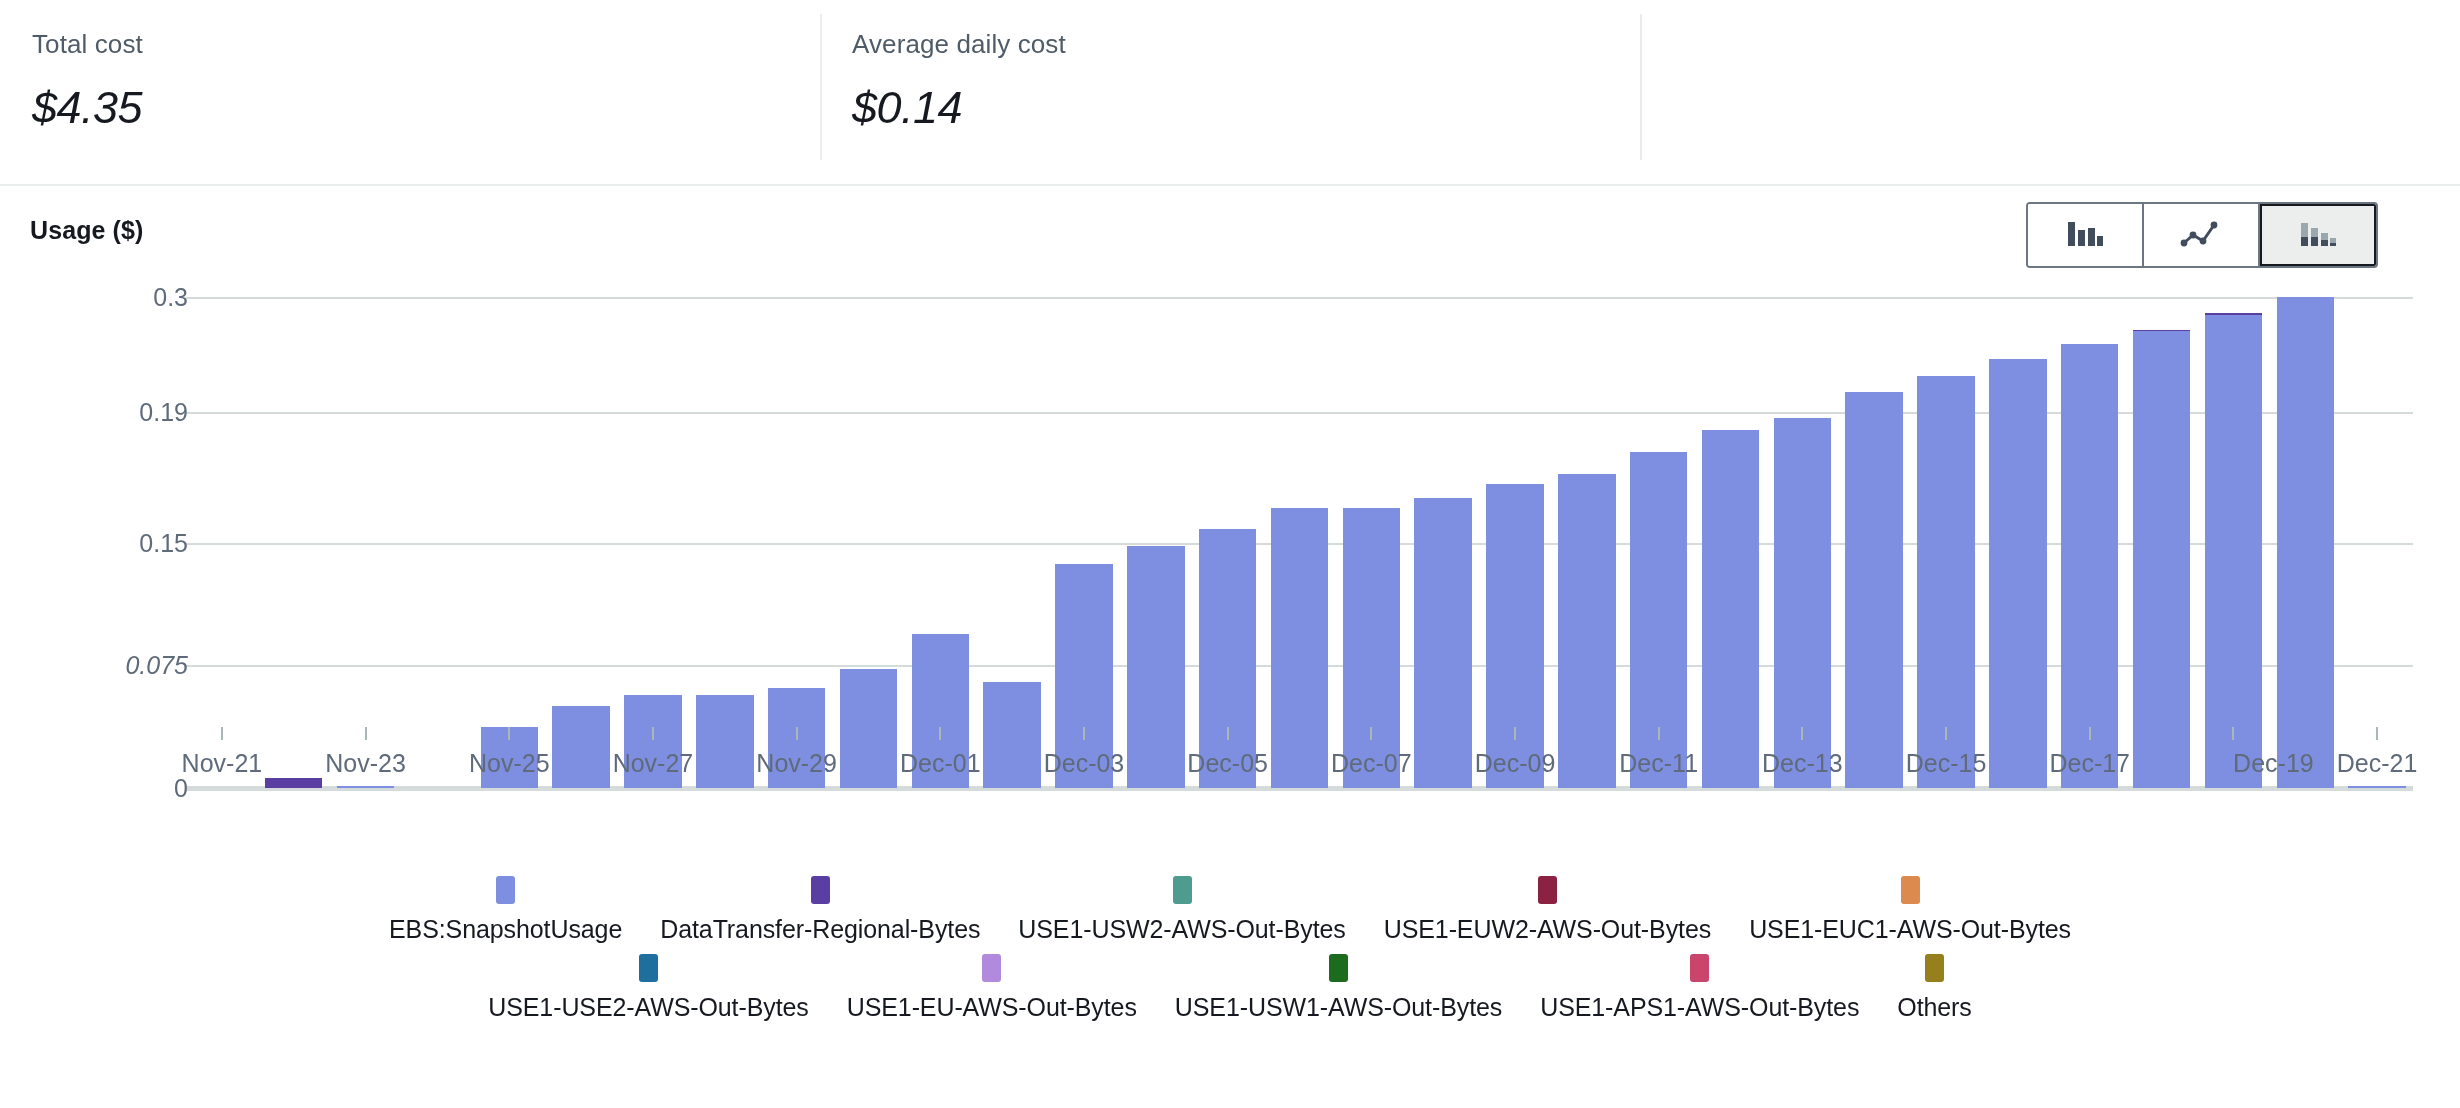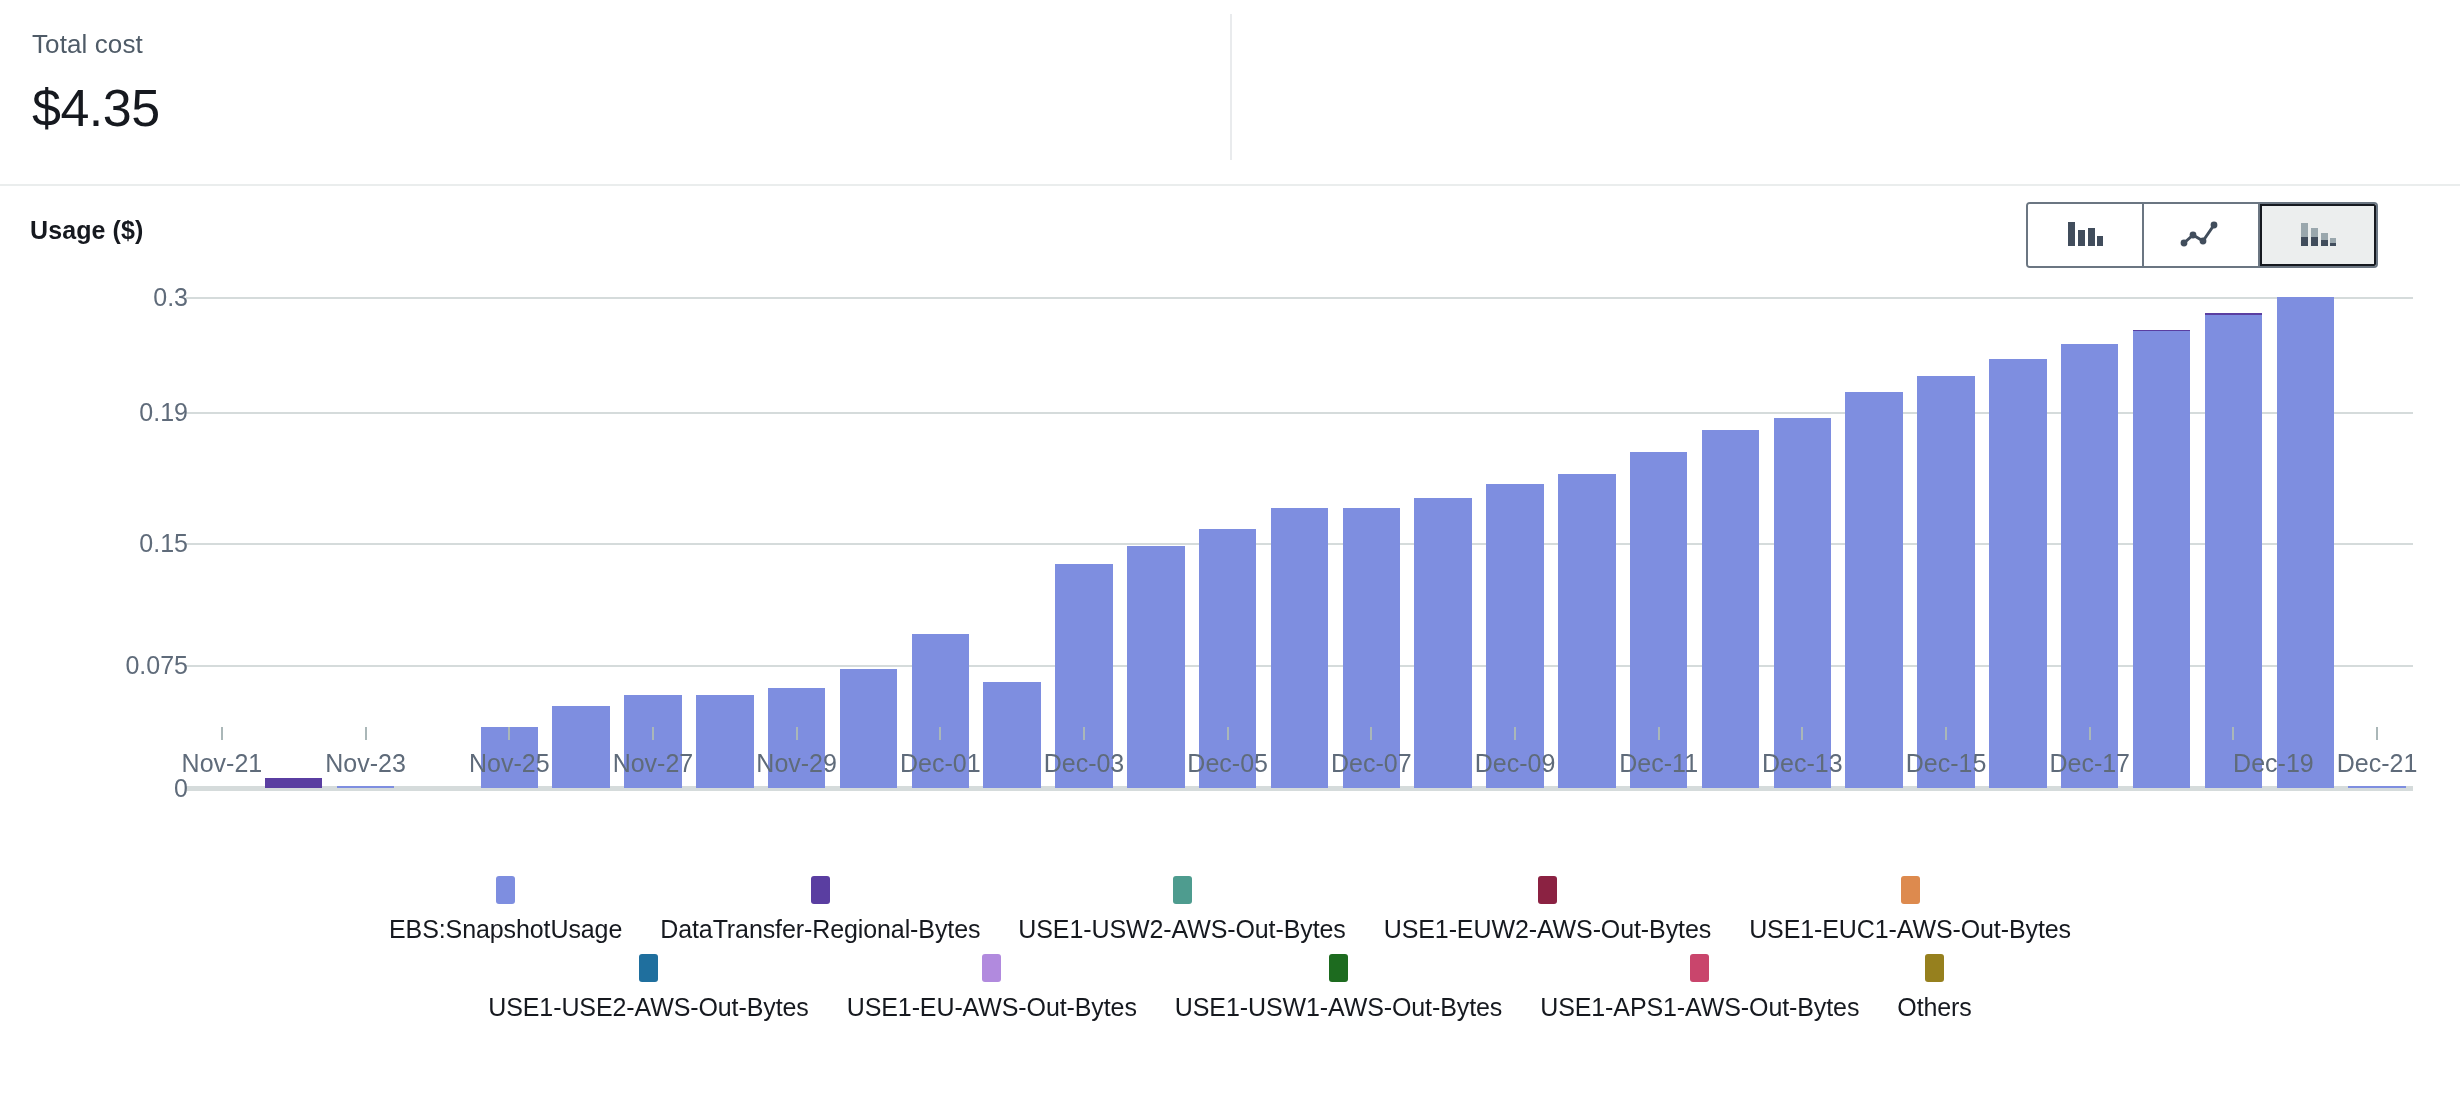--- a/index.html
+++ b/index.html
@@ -40,25 +40,26 @@
   }
   .summary-label {
     font-size: 26px;
     line-height: 32px;
     color: #4f5b67;
     font-weight: 400;
     letter-spacing: .1px;
   }
   .summary-value {
     margin-top: 14px;
-    font-size: 52px;
+    font-size: 45px;
     line-height: 68px;
     font-weight: 400;
     color: #16191f;
     letter-spacing: -.5px;
+    font-style: italic;
   }
 
   
   .chart-panel {
     position: relative;
     height: 922px;
     background: #ffffff;
     box-sizing: border-box;
   }
   .chart-axis-title {
@@ -216,20 +217,24 @@
 </head>
 <body>
 
 <div class="summary-strip">
 
   <div class="summary-card">
     <div class="summary-label">Total cost</div>
     <div class="summary-value">$4.35</div>
   </div>
 
+  <div class="summary-card">
+    <div class="summary-label">Average daily cost</div>
+    <div class="summary-value">$0.14</div>
+  </div>
 
   <div class="summary-card">
   </div>
 
 </div>
 
 <div class="chart-panel">
 
   <div class="chart-axis-title">Usage ($)</div>
 
@@ -371,21 +376,21 @@
           <div class="bar-slot" title="Dec-20" style="left: 2090.51px; width: 57.471px;">
             <div class="bar-seg" style="height: 491px; background: rgb(126, 142, 224);"></div>
           </div>
           <div class="bar-slot" title="Dec-21" style="left: 2162.35px; width: 57.471px;">
             <div class="bar-seg" style="height: 1.63667px; background: rgb(126, 142, 224);"></div>
           </div>
         </div>
     </div>
     <div id="ytick-labels">
         <div class="ytick-label" style="top: 516px;">0</div>
-        <div class="ytick-label" style="top: 393.25px;">0.075</div>
+        <div class="ytick-label" style="top: 393.25px; font-style: italic;">0.075</div>
         <div class="ytick-label" style="top: 270.5px;">0.15</div>
         <div class="ytick-label" style="top: 139.567px;">0.19</div>
         <div class="ytick-label" style="top: 25px;">0.3</div>
       </div>
   </div>
 
   <div class="xticks-layer" id="xticks-layer">
       <div class="xtick-mark" style="left: 34.9194px;"></div>
       <div class="xtick-label" style="left: 35.9194px;">Nov-21</div>
       <div class="xtick-mark" style="left: 178.597px;"></div>

